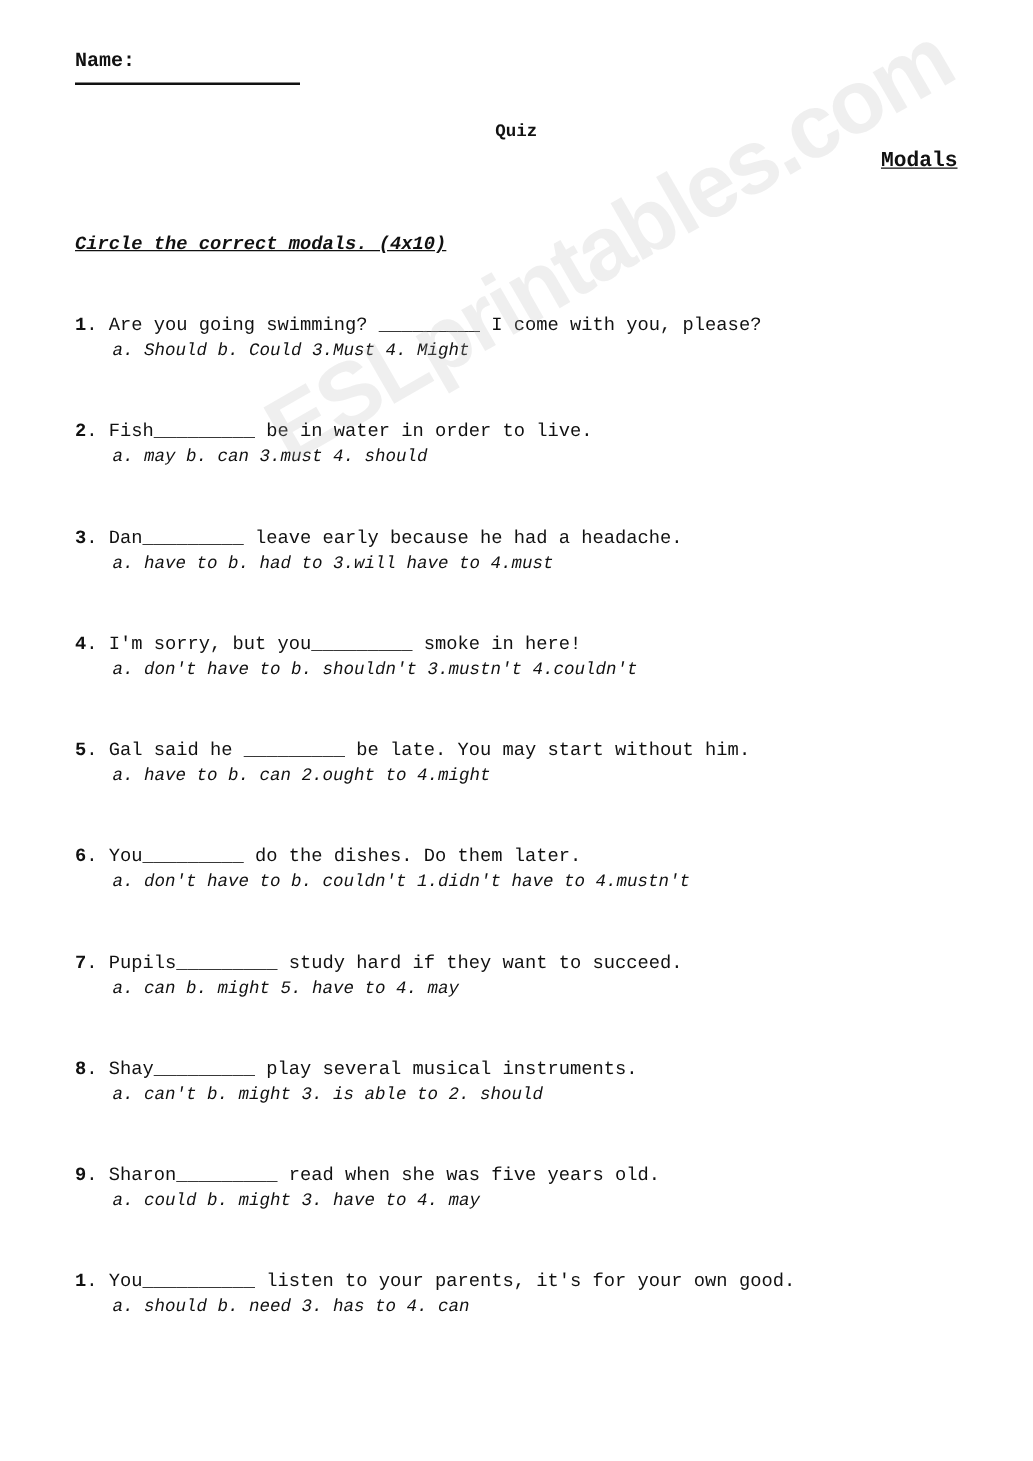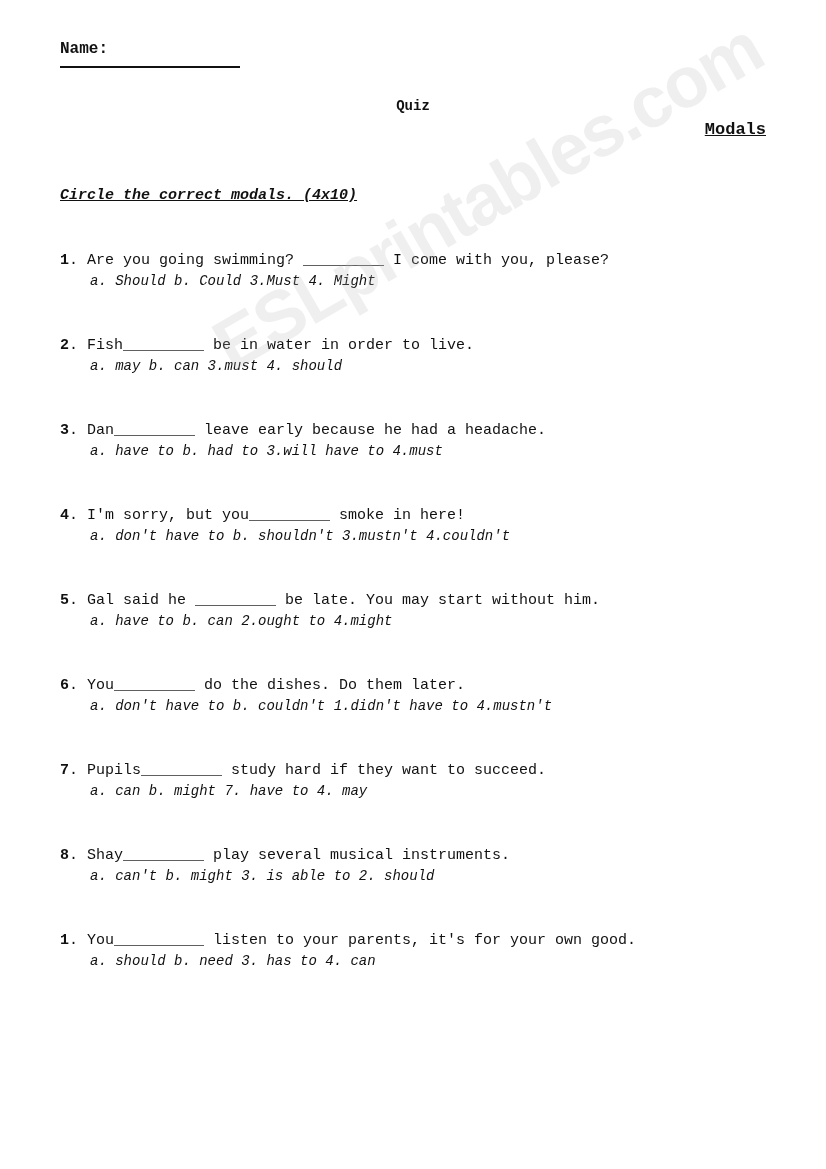--- a/index.html
+++ b/index.html
@@ -111,25 +111,29 @@
     <div class="question-block">
       <div class="question-text"><span class="question-number">5</span>. Gal said he _________ be late. You may start without him.</div>
       <div class="options">a. have to    b. can    2.ought to    4.might</div>
     </div>
     <div class="question-block">
       <div class="question-text"><span class="question-number">6</span>. You_________ do the dishes. Do them later.</div>
       <div class="options">a. don't have to    b. couldn't    1.didn't have to    4.mustn't</div>
     </div>
     <div class="question-block">
       <div class="question-text"><span class="question-number">7</span>. Pupils_________ study hard if they want to succeed.</div>
-      <div class="options">a. can    b. might    7. have to    4. may</div>
+      <div class="options">a. can    b. might    5. have to    4. may</div>
     </div>
     <div class="question-block">
       <div class="question-text"><span class="question-number">8</span>. Shay_________ play several musical instruments.</div>
       <div class="options">a. can't    b. might    3. is able to    2. should</div>
+    </div>
+    <div class="question-block">
+      <div class="question-text"><span class="question-number">9</span>. Sharon_________ read when she was five years old.</div>
+      <div class="options">a. could    b. might    3. have to    4. may</div>
     </div>
     <div class="question-block">
       <div class="question-text"><span class="question-number">1</span>. You__________ listen to your parents, it's for your own good.</div>
       <div class="options">a. should    b. need    3. has to    4. can</div>
     </div>
   </div>
 
 <div class="watermark">ESLprintables.com</div>
 
 </body></html>

